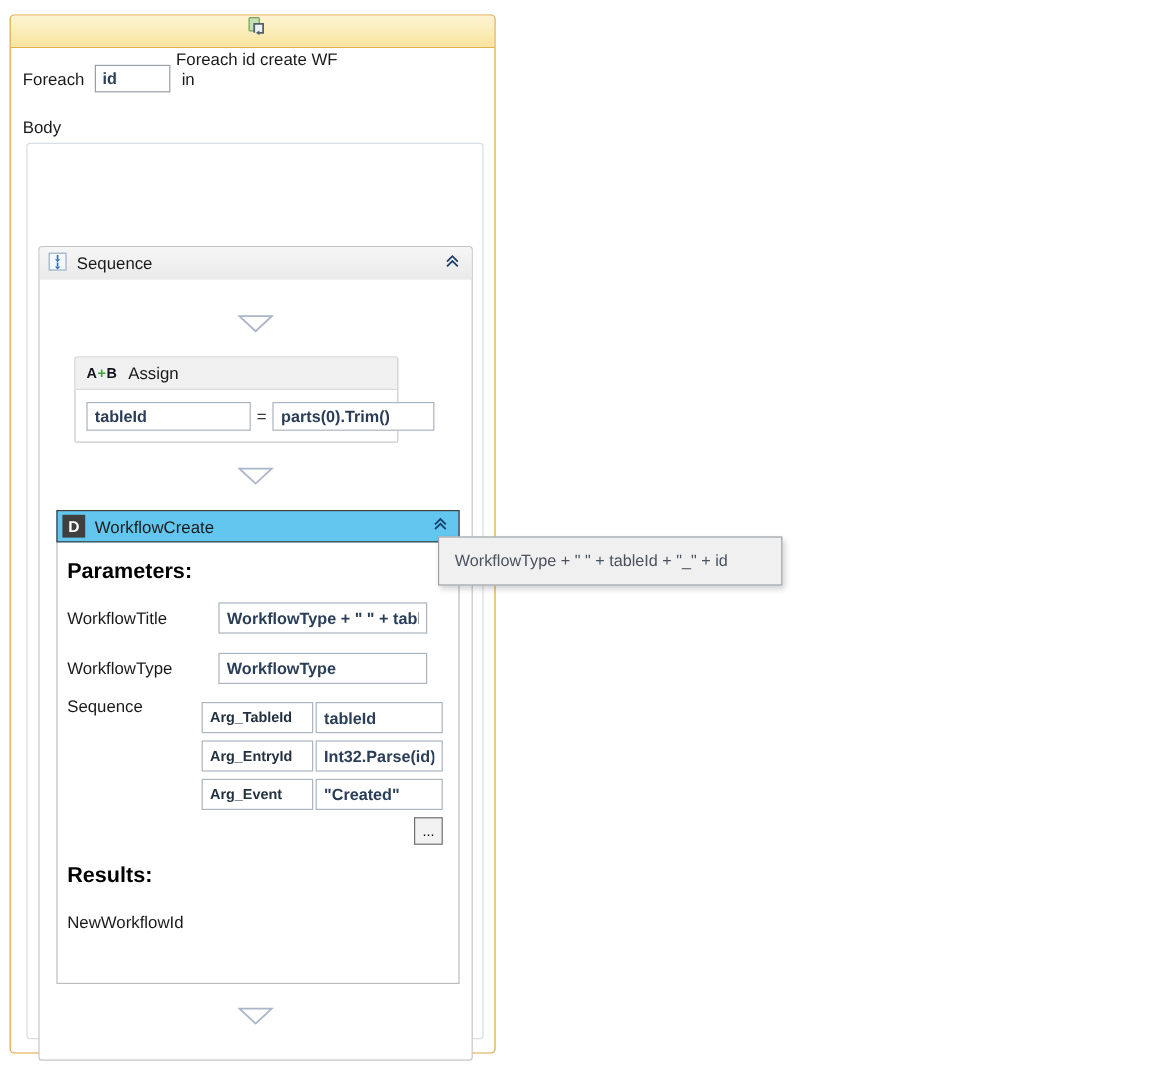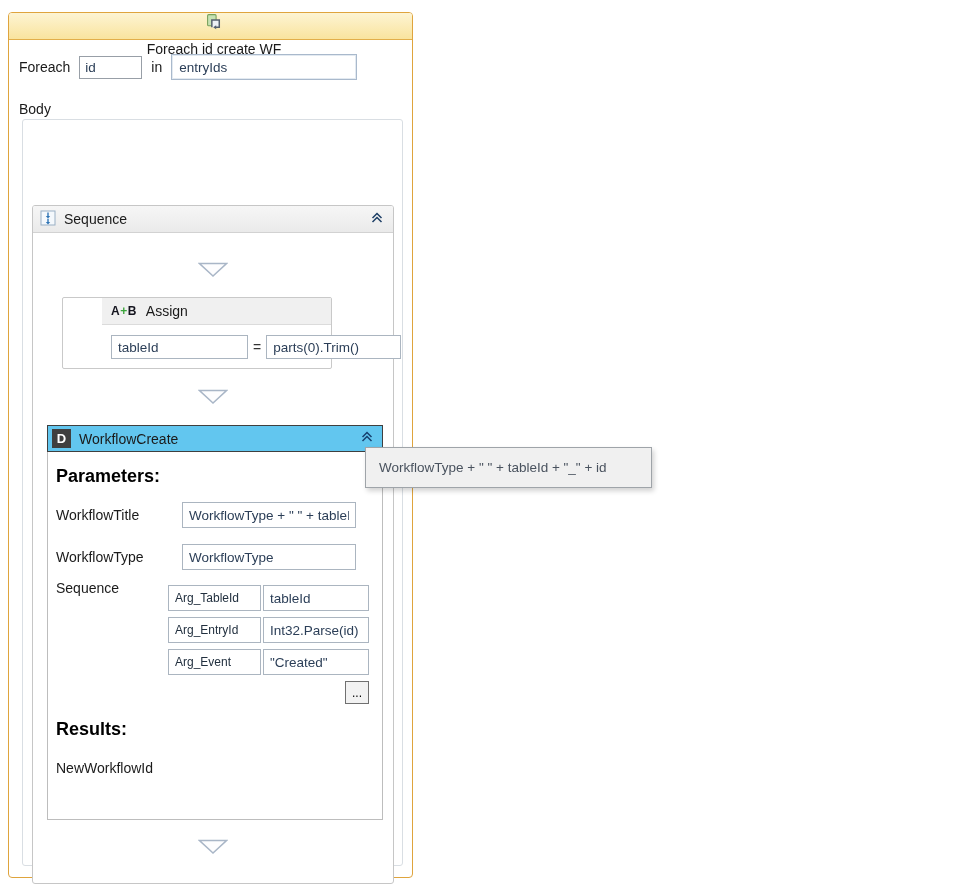--- a/index.html
+++ b/index.html
@@ -7,21 +7,21 @@
   body { font-family: "Liberation Sans", "DejaVu Sans", sans-serif; color:#1a1a1a; }
   .canvas { position:relative; width:966px; height:895px; background:#fff; overflow:hidden; }
 
   
   .foreach-activity { position:absolute; left:8px; top:12px; width:405px; height:866px;
     border:1px solid #DFA43D; border-radius:4px; background:#fff; }
   .fa-header { height:27px; display:flex; align-items:center; gap:8px; padding-left:7px;
     background:linear-gradient(#FDF4D3, #F9E49E); border-bottom:1px solid #E2AF4A;
     border-radius:3px 3px 0 0; font-size:14px;flex-direction:column; }
   .foreach-row { display:flex; align-items:center; gap:9px; margin:14px 0 0 10px; font-size:14px; }
-  input { font-family:inherit; outline:none; }
+  input { font-family:inherit; outline:none;font-weight:bold; }
   .small-input { width:63px; height:23px; border:1px solid #989FA7; padding:1px 5px;
     font-size:13.5px; color:#2B3E57; }
   .collection-input { width:186px; height:26px; border:1px solid #A9B9CC;
     box-shadow: inset 0 0 0 1px #E3EAF1; padding:1px 7px; font-size:13.5px; color:#2B3E57; }
   .body-label { margin:21px 0 0 10px; font-size:14px; }
 
   
   .body-panel { position:absolute; left:13px; top:106px; width:381px; height:747px;
     border:1px solid #D9DEE3; border-radius:3px; background:#fff; }
 
@@ -31,21 +31,21 @@
   .seq-header { height:27px; display:flex; align-items:center; gap:8px; padding:0 9px 0 7px;
     background:linear-gradient(#F6F6F6,#EAEAEA); border-bottom:1px solid #D2D2D2;
     border-radius:2px 2px 0 0; font-size:14px; }
   .flex-spacer { flex:1; }
   .chev-btn { background:none; border:none; padding:0; cursor:pointer; display:flex; align-items:center; }
 
   .drop-triangle { position:absolute; left:50%; transform:translateX(-50%); }
 
   
   .assign { position:absolute; left:29px; top:91px; width:270px; height:72px;
-    border:1px solid #C9C9C9; border-radius:2px; background:#fff;padding-left:39px; }
+    border:1px solid #C9C9C9; border-radius:2px; background:#fff; }
   .assign-header { height:27px; display:flex; align-items:center; gap:9px; padding-left:9px;
     background:#F0F0F0; border-bottom:1px solid #DBDBDB; font-size:14px; }
   .assign-icon { font-size:12px; font-weight:700; color:#14141e; letter-spacing:0.5px; }
   .assign-icon .plus { color:#3BA53B; }
   .assign-body { display:flex; align-items:center; gap:5px; padding:10px 0 0 9px; }
   .expr { height:24px; border:1px solid #ABB5C0; padding:1px 6px; font-size:13.5px; color:#2B3E57; }
   .assign-to { width:137px; }
   .assign-val { width:135px; }
   .equals { font-size:14px; color:#333; }
 
@@ -92,21 +92,20 @@
           <path d="M9.6 11.6 L6.8 13.5 L9.6 15.4 Z" fill="#55606E"></path>
         </svg>
       </span>
       <span>Foreach id create WF</span>
     </div>
 
     <div class="foreach-row">
       <span>Foreach</span>
       <input class="small-input" value="id" style="">
       <span>in</span>
-      <input class="collection-input" value="entryIds" style="">
     </div>
 
     <div class="body-label">Body</div>
 
     <div class="body-panel">
 
       <div class="sequence">
         <div class="seq-header">
           <span>
             <svg width="16" height="16" viewBox="0 0 16 16">

